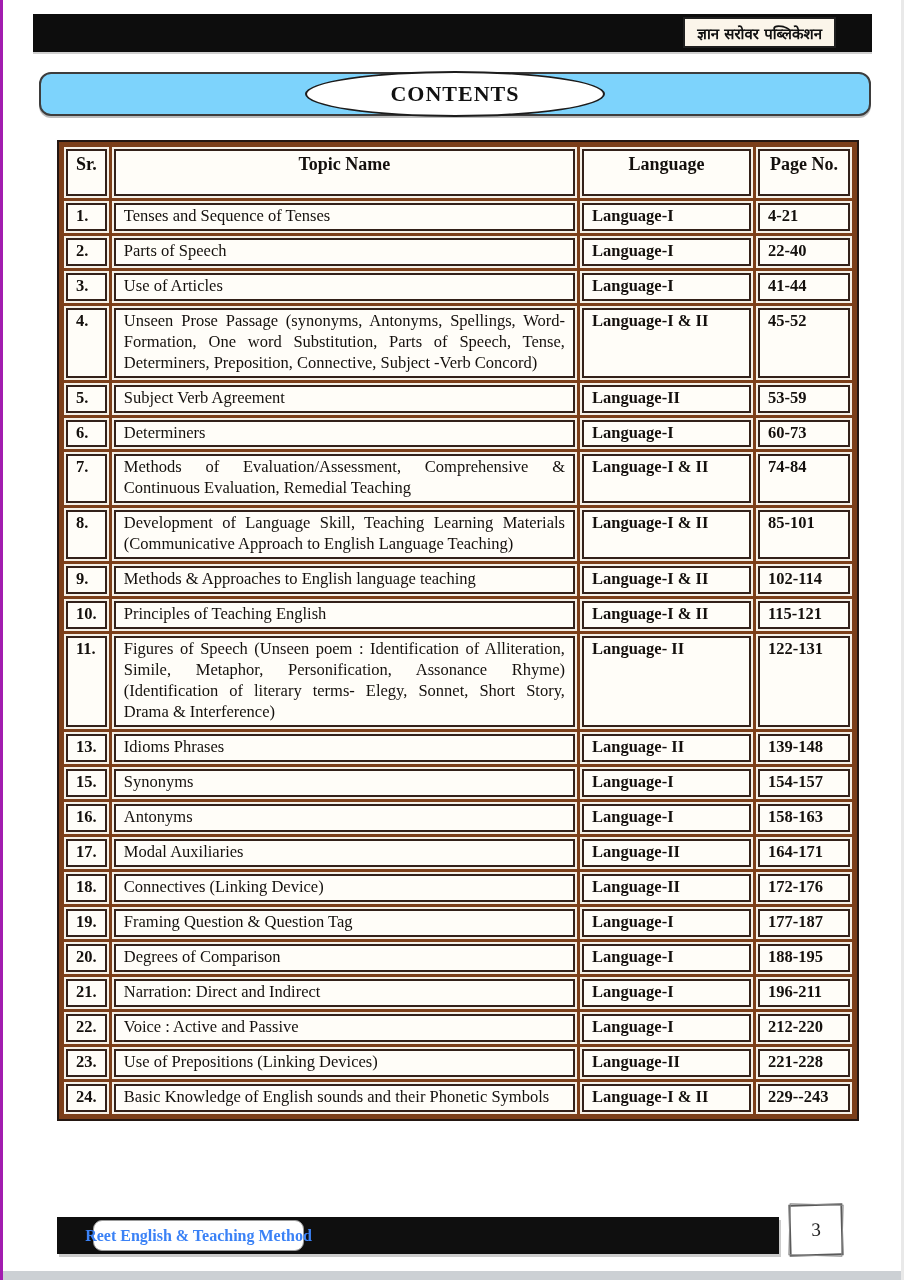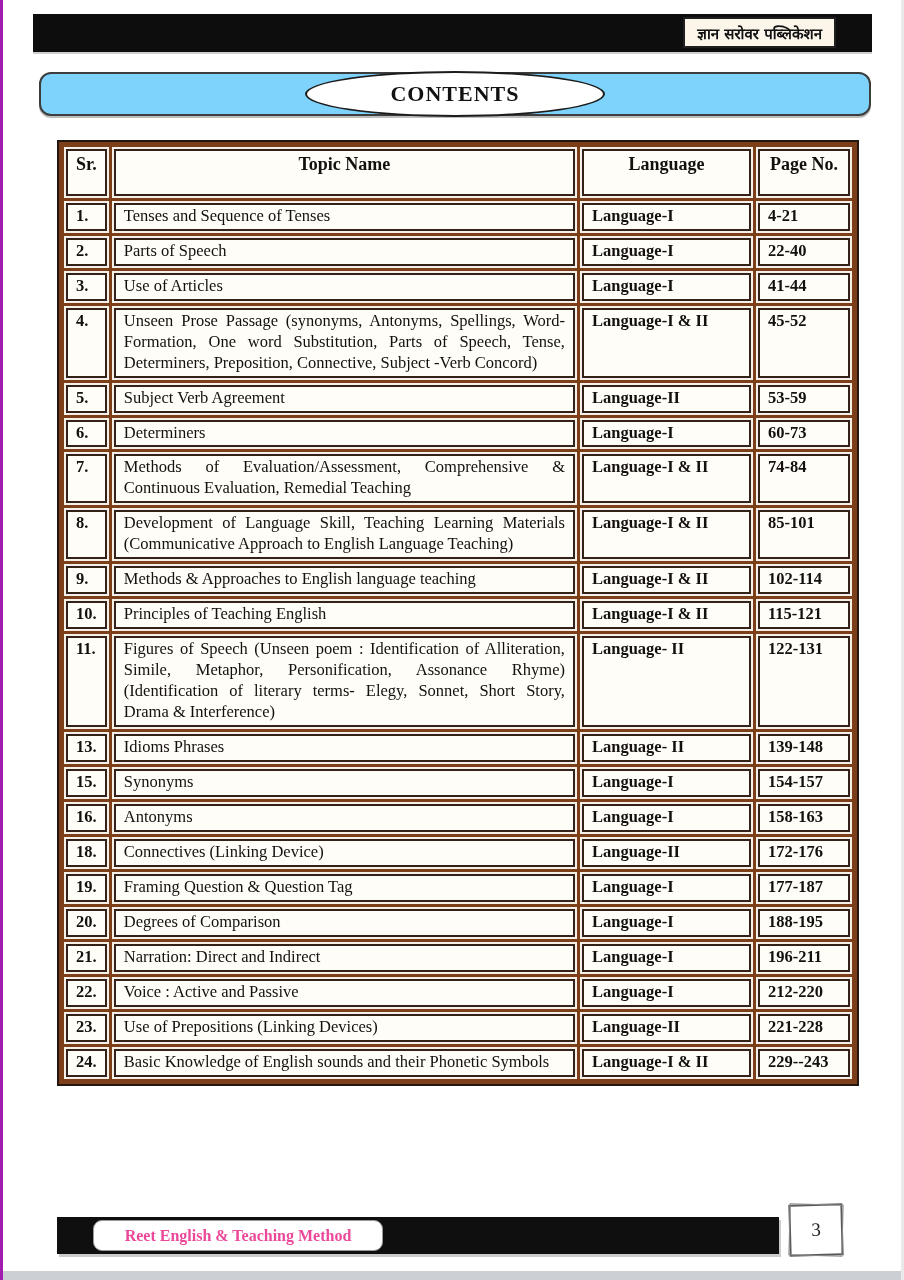--- a/index.html
+++ b/index.html
@@ -117,31 +117,31 @@
     bottom: 26px;
     width: 722px;
     height: 37px;
     background: #0f0f0f;
     box-shadow: 2px 3px 0 rgba(160,160,160,0.55);
   }
   .footer-label {
     position: absolute;
     left: 36px;
     top: 3px;
-    width: 290px;
+    width: 211px;
     height: 31px;
     background: #ffffff;
     border: 1px solid #9a9a9a;
     border-radius: 9px;
     display: flex;
     align-items: center;
     justify-content: center;
     font-size: 16px;
     font-weight: bold;
-    color: #ec4899;
+    color: #3b82f6;
     white-space: nowrap;
   }
   .page-num-box {
     position: absolute;
     right: 58px;
     bottom: 24px;
     width: 54px;
     height: 52px;
     background: #ffffff;
     border: 2px solid #5a5a5a;
@@ -274,20 +274,26 @@
             <td class="lang">Language-I</td>
             <td class="pages">154-157</td>
           </tr>
           <tr>
             <td class="sr">16.</td>
             <td class="topic">Antonyms</td>
             <td class="lang">Language-I</td>
             <td class="pages">158-163</td>
           </tr>
           <tr>
+            <td class="sr">17.</td>
+            <td class="topic">Modal Auxiliaries</td>
+            <td class="lang">Language-II</td>
+            <td class="pages">164-171</td>
+          </tr>
+          <tr>
             <td class="sr">18.</td>
             <td class="topic">Connectives (Linking Device)</td>
             <td class="lang">Language-II</td>
             <td class="pages">172-176</td>
           </tr>
           <tr>
             <td class="sr">19.</td>
             <td class="topic">Framing Question &amp; Question Tag</td>
             <td class="lang">Language-I</td>
             <td class="pages">177-187</td>

